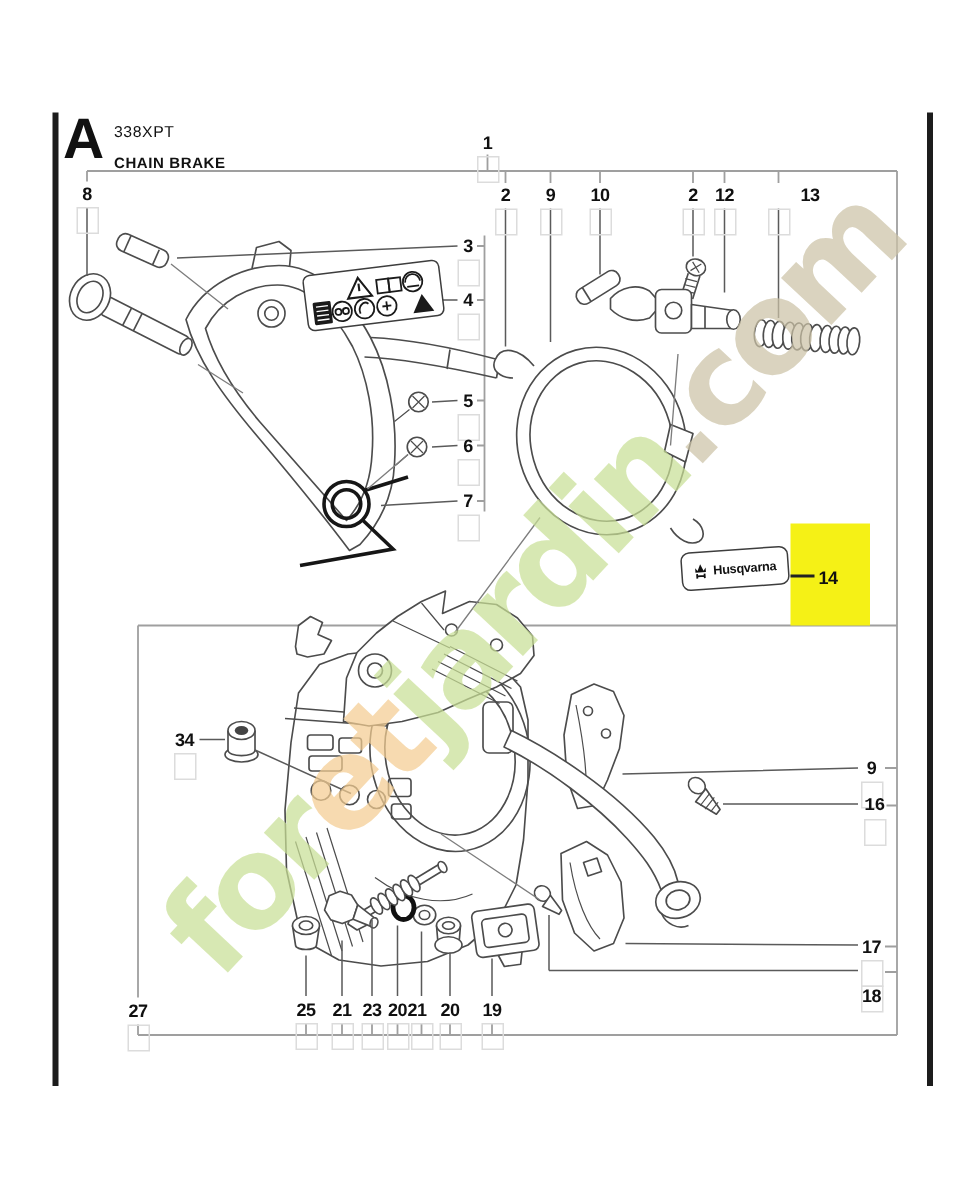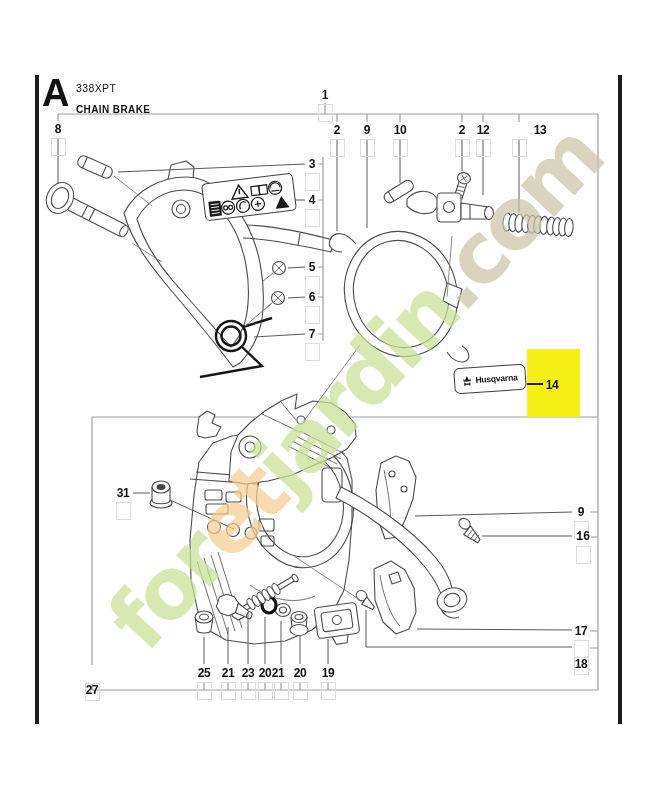--- a/index.html
+++ b/index.html
@@ -368,16 +368,16 @@
     <div class="callout" style="left: 278px; top: 673px;">21</div>
     <div class="ghost" style="left: 258px; top: 682px;"></div>
     <div class="callout" style="left: 265px; top: 673px;">20</div>
     <div class="ghost" style="left: 241px; top: 682px;"></div>
     <div class="callout" style="left: 248px; top: 673px;">23</div>
     <div class="ghost" style="left: 221px; top: 682px;"></div>
     <div class="callout" style="left: 228px; top: 673px;">21</div>
     <div class="ghost" style="left: 197px; top: 682px;"></div>
     <div class="callout" style="left: 204px; top: 673px;">25</div>
     <div class="ghost" style="left: 116px; top: 502px;"></div>
-    <div class="callout" style="left: 123px; top: 493px;">31</div>
+    <div class="callout" style="left: 123px; top: 493px;">34</div>
     <div class="ghost" style="left: 85px; top: 683px;"></div>
-    <div class="callout" style="left: 92px; top: 674px; margin-top: 16px;">27</div>
+    <div class="callout" style="left: 92px; top: 674px;">27</div>
   </div>
 
 </body></html>

